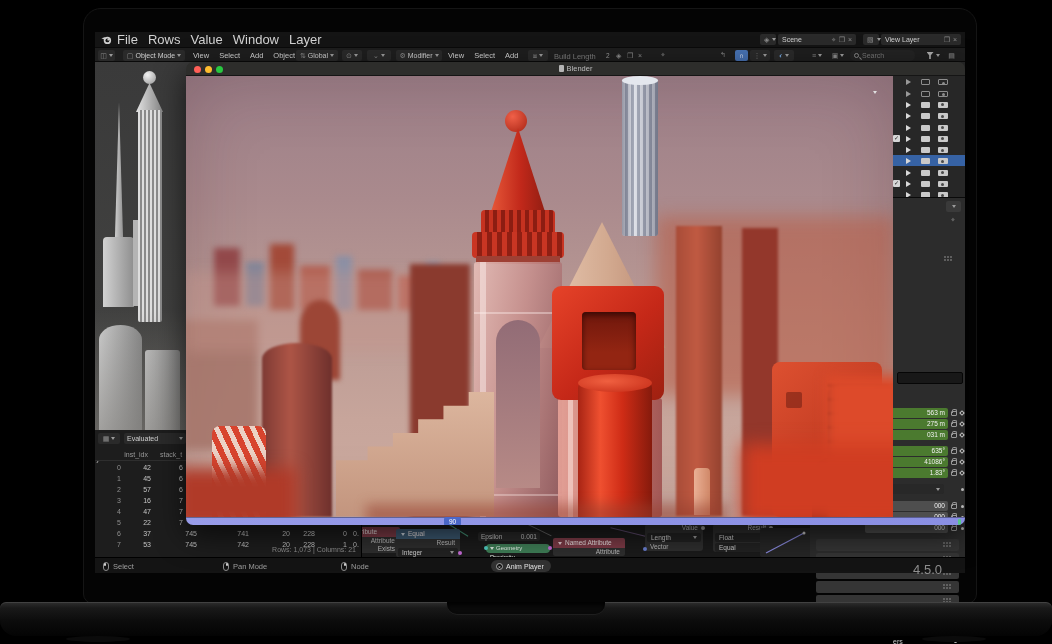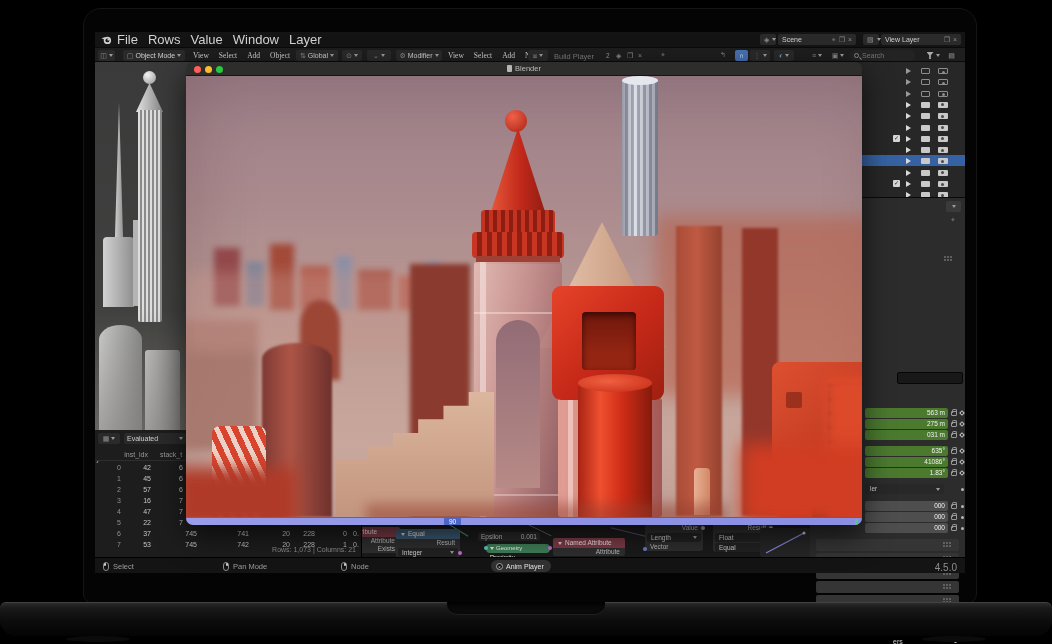--- a/index.html
+++ b/index.html
@@ -19,21 +19,21 @@
   .mi{font-size:13px;color:#d2d2d2;padding:0 5px;line-height:15px;cursor:default;}
   #tabs{display:flex;height:15px;margin-left:22px;}
   .tab{font-size:7.5px;color:#8f8f8f;padding:0 6px;line-height:16px;}
   .tab.on{background:#3a3a3a;color:#ececec;border-radius:3px 3px 0 0;}
   .widget{position:absolute;height:11px;top:2px;background:#2a2a2a;border-radius:2px;display:flex;align-items:center;font-size:7px;color:#cfcfcf;padding:0 4px;gap:3px;}
   .tri{width:0;height:0;border-left:2.5px solid transparent;border-right:2.5px solid transparent;border-top:3px solid #9a9a9a;display:inline-block;}
   .gx{color:#8a8a8a;font-size:7px;}
   #hdr2{position:absolute;left:95px;top:47px;width:870px;height:15px;background:#1e1e1e;border-top:1px solid #0a0a0a;border-bottom:1px solid #0a0a0a;}
   .hbtn{position:absolute;top:2px;height:11px;background:#2a2a2a;border-radius:2px;display:flex;align-items:center;justify-content:center;font-size:7px;color:#cfcfcf;gap:2px;padding:0 3px;}
   .hmenu{position:absolute;top:0;display:flex;height:15px;}
-  .hmenu .mi{font-size:7.5px;line-height:15px;font-family:Liberation Serif, serif;}
+  .hmenu .mi{font-size:7.5px;line-height:15px;}
   #searchbox{position:absolute;left:755px;top:2px;width:65px;height:11px;background:#232323;border-radius:5px;display:flex;align-items:center;padding:0 4px;gap:3px;}
   #searchbox input{background:transparent;border:0;outline:0;color:#bbb;font-size:7px;width:46px;}
   #searchbox input::placeholder{color:#777;}
   .mag{width:5px;height:5px;border:1px solid #888;border-radius:50%;position:relative;flex:0 0 auto;}
   .mag::after{content:'';position:absolute;left:4px;top:4px;width:3px;height:1px;background:#888;transform:rotate(45deg);}
   .funnel{width:7px;height:7px;background:#aaa;clip-path:polygon(0 0,100% 0,62% 45%,62% 100%,38% 100%,38% 45%);}
   .bluebtn{background:#4772b3!important;color:#fff!important;}
 
   
   #viewport{position:absolute;left:95px;top:62px;width:798px;height:368px;background:linear-gradient(180deg,#3a3a3a,#414140 70%,#4a4947);overflow:hidden;}
@@ -82,21 +82,21 @@
   #statusbar{position:absolute;left:95px;top:557px;width:870px;height:16px;background:#141414;border-top:1px solid #000;}
   .stitem{position:absolute;top:0;display:flex;align-items:center;gap:4px;height:16px;font-size:7.5px;color:#9d9d9d;}
   .mouse{width:6px;height:9px;border:1px solid #8e8e8e;border-radius:3px;position:relative;}
   .mouse::before{content:'';position:absolute;top:0;width:2px;height:3.5px;background:#d0d0d0;border-radius:1px;}
   .mouse.l::before{left:0;} .mouse.m::before{left:1.5px;} .mouse.r::before{right:0;}
   #animpill{position:absolute;left:396px;top:2px;width:60px;height:12px;background:#323232;border-radius:6px;display:flex;align-items:center;gap:3px;padding:0 5px;font-size:7px;color:#e2e2e2;}
   .stopico{width:7px;height:7px;border-radius:50%;background:#111;border:1px solid #aaa;color:#ccc;font-size:5px;line-height:6px;text-align:center;}
   .stopico::after{content:"\00d7";}
 
   
-  #window{position:absolute;left:186px;top:62px;width:676px;height:463px;border-radius:7px;overflow:hidden;box-shadow:0 10px 30px rgba(0,0,0,.65);z-index:10;}
+  #window{position:absolute;left:186px;top:62px;width:779px;height:463px;border-radius:7px;overflow:hidden;box-shadow:0 10px 30px rgba(0,0,0,.65);z-index:10;}
   #titlebar{position:relative;height:14px;background:#2d2d2b;border-bottom:1px solid #151515;}
   .tl{position:absolute;top:3.5px;width:7px;height:7px;border-radius:50%;}
   #wtitle{position:absolute;left:0;right:0;top:0;text-align:center;font-size:7.5px;color:#bcbcbc;line-height:14px;}
   #wtitle .doc{display:inline-block;width:5px;height:7px;background:#b5b5b5;border-radius:1px;margin-right:3px;vertical-align:-1px;}
   #render{position:relative;width:707px;height:441px;background:linear-gradient(180deg,#9c7f88 0%,#aa8a8d 28%,#ba9a94 55%,#c7a59b 78%,#ccaba0 100%);overflow:hidden;box-shadow:inset 0 0 70px rgba(60,25,35,.22);}
   .s{position:absolute;}
   #strip{position:relative;height:8px;background:linear-gradient(90deg,#989ce9,#8d92e5 60%,#8a8fe3);border-top:1px solid rgba(0,0,0,.35);}
   #playhead{position:absolute;left:258px;top:-1px;width:17px;height:9px;background:#4a67c8;border-radius:2px;color:#fff;font-size:6.5px;line-height:9px;text-align:center;}
   #stripend{position:absolute;right:4px;top:1px;width:3px;height:6px;background:#56c98a;border-radius:1px;}
   .cornercv{position:absolute;right:10px;top:4px;width:10px;height:8px;}
@@ -187,21 +187,21 @@
     <div class="hmenu" id="nd-menus" style="left:348px">
         <div class="mi">View</div>
         <div class="mi">Select</div>
         <div class="mi">Add</div>
         <div class="mi">Node</div>
       </div>
     <div class="hbtn" style="left:433px;width:20px">
         <span class="gx">⧈</span>
         <span class="tri"></span>
       </div>
-    <span class="abs nw" style="left:459px;top:4px;font-size:7.5px;color:#7d7d7d">Build Player</span>
+    <span class="abs nw" style="left:459px;top:4px;font-size:7.5px;color:#7d7d7d">Build Length</span>
     <span class="abs badge" style="left:511px;top:4px">2</span>
     <span class="abs gx" style="left:521px;top:4px">◈</span>
     <span class="abs gx" style="left:532px;top:4px">❐</span>
     <span class="abs gx" style="left:543px;top:4px">×</span>
     <span class="abs gx" style="left:566px;top:3px">⌖</span>
     <span class="abs gx" style="left:625px;top:3px">↰</span>
     <div class="hbtn bluebtn" style="left:640px;width:13px">∩</div>
     <div class="hbtn" style="left:655px;width:20px">
         <span class="gx">⋮</span>
         <span class="tri"></span>
@@ -616,20 +616,20 @@
         </div>
         <div class="stitem" style="left: 246px;">
           <div class="mouse r"></div>
           <span>Node</span>
         </div>
       </div>
     <div id="animpill">
       <span class="stopico"></span>
       <span>Anim Player</span>
     </div>
-    <span class="abs nw" style="right:8px;top:4px;font-size:10px;color:#8f8f8f">4.5.0</span>
+    <span class="abs nw" style="right:23px;top:4px;font-size:13px;color:#8f8f8f">4.5.0</span>
   </div>
 
   <div id="base"></div>
   <div id="scoop"></div>
   <div class="foot" style="left:66px"></div>
   <div class="foot" style="left:922px"></div>
 </div>
 
 </body></html>

